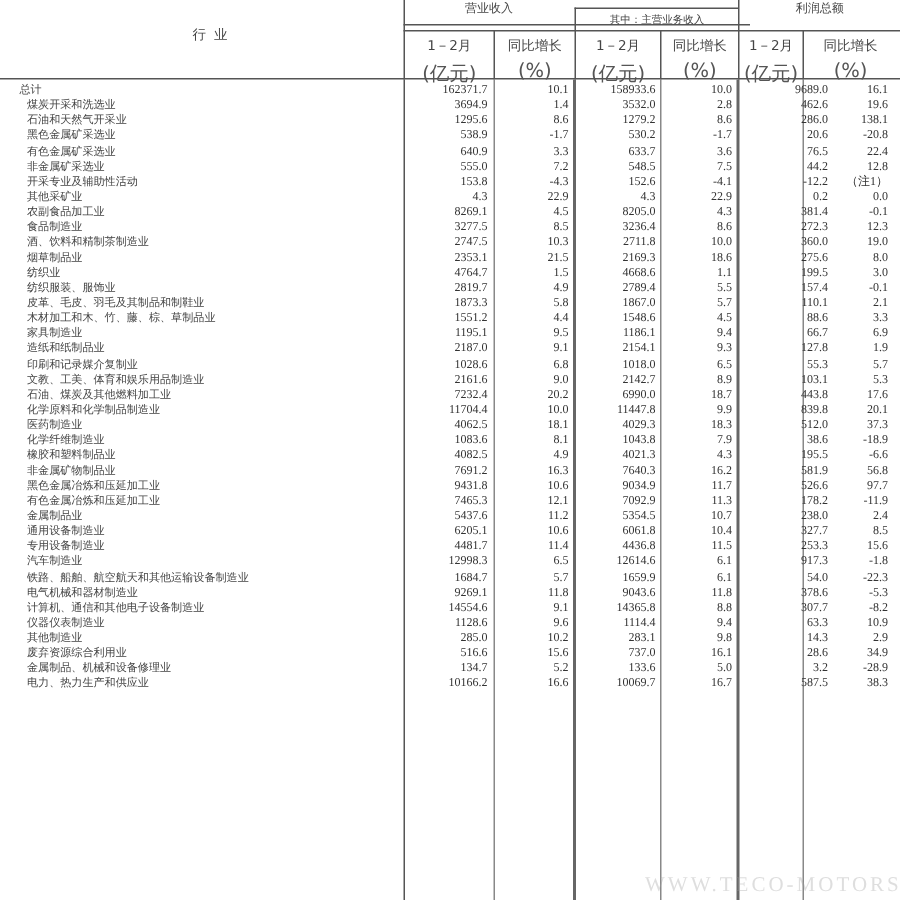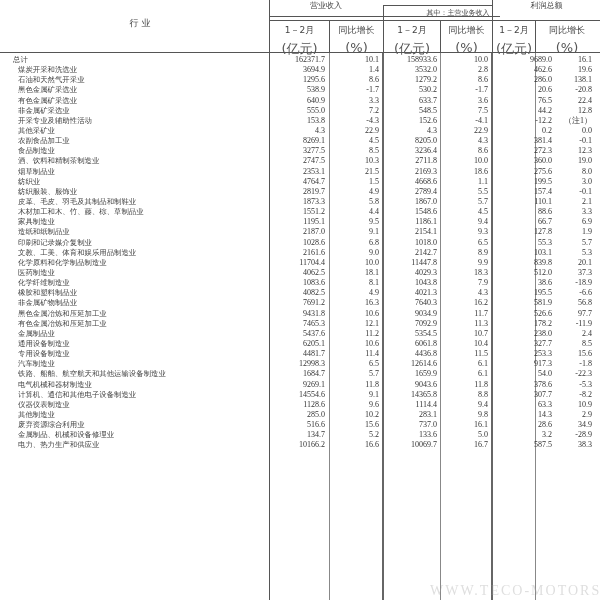--- a/index.html
+++ b/index.html
@@ -41,23 +41,23 @@
     <div class="hline" style="left:269px;top:20px;width:331px;height:1px;"></div>
     <div class="hline" style="left:0;top:52px;width:600px;height:1px;"></div>
 
     <div class="vline" style="left:269px;top:0;height:53px;"></div>
     <div class="vline" style="left:329px;top:20px;height:33px;"></div>
     <div class="vline" style="left:383px;top:5px;height:48px;"></div>
     <div class="vline" style="left:440px;top:20px;height:33px;"></div>
     <div class="vline" style="left:492px;top:0;height:53px;"></div>
     <div class="vline" style="left:535px;top:20px;height:33px;"></div>
 
-    <div class="htext" style="left:100px;top:17px;width:80px;">行 业</div>
+    <div class="htext" style="left:100px;top:17px;width:80px;font-family:Liberation Mono, monospace;">行 业</div>
     <div class="htext" style="left:270px;top:0px;width:112px;font-size:8px;">营业收入</div>
-    <div class="htext" style="left:404px;top:8px;width:108px;font-size:7px;">其中：主营业务收入</div>
+    <div class="htext" style="left:384px;top:8px;width:108px;font-size:7px;">其中：主营业务收入</div>
     <div class="htext" style="left:493px;top:0px;width:107px;font-size:8px;">利润总额</div>
 
     <div class="htext" style="left:270px;top:24px;width:59px;">1－2月</div>
     <div class="hunit" style="left:270px;top:40px;width:59px;">(亿元)</div>
     <div class="htext" style="left:330px;top:24px;width:53px;">同比增长</div>
     <div class="hunit" style="left:330px;top:40px;width:53px;">(%)</div>
 
     <div class="htext" style="left:384px;top:24px;width:56px;">1－2月</div>
     <div class="hunit" style="left:384px;top:40px;width:56px;">(亿元)</div>
     <div class="htext" style="left:441px;top:24px;width:51px;">同比增长</div>
@@ -251,20 +251,29 @@
       <div class="row">
         <span class="name">文教、工美、体育和娱乐用品制造业</span>
         <span class="c c0">2161.6</span>
         <span class="c c1">9.0</span>
         <span class="c c2">2142.7</span>
         <span class="c c3">8.9</span>
         <span class="c c4">103.1</span>
         <span class="c c5">5.3</span>
       </div>
       <div class="row">
+        <span class="name">石油、煤炭及其他燃料加工业</span>
+        <span class="c c0">7232.4</span>
+        <span class="c c1">20.2</span>
+        <span class="c c2">6990.0</span>
+        <span class="c c3">18.7</span>
+        <span class="c c4">443.8</span>
+        <span class="c c5">17.6</span>
+      </div>
+      <div class="row">
         <span class="name">化学原料和化学制品制造业</span>
         <span class="c c0">11704.4</span>
         <span class="c c1">10.0</span>
         <span class="c c2">11447.8</span>
         <span class="c c3">9.9</span>
         <span class="c c4">839.8</span>
         <span class="c c5">20.1</span>
       </div>
       <div class="row">
         <span class="name">医药制造业</span>

